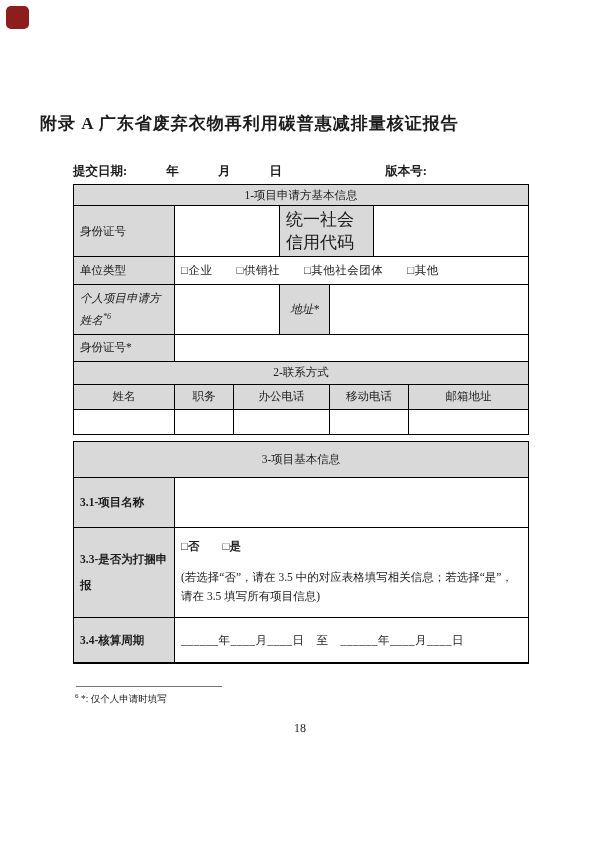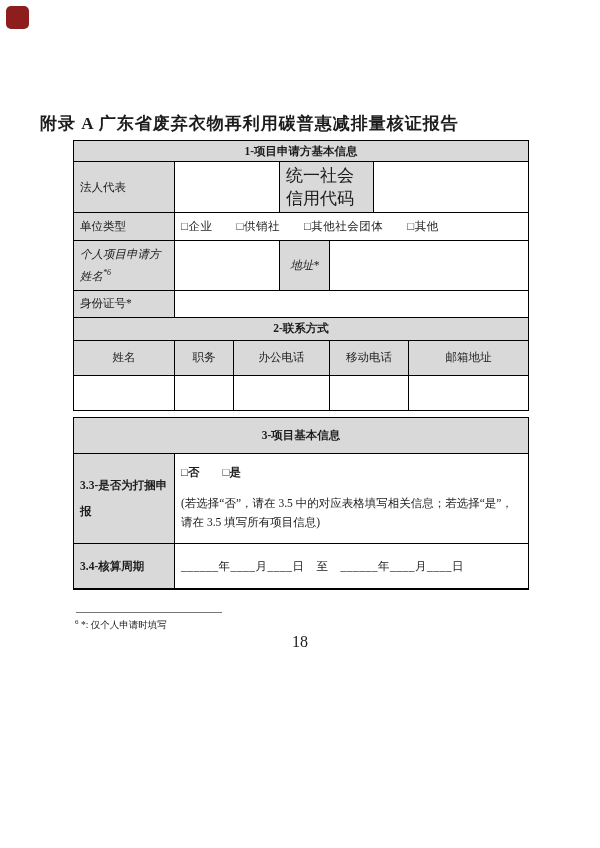--- a/index.html
+++ b/index.html
@@ -47,33 +47,33 @@
   table.t3 { margin-top: 6px; border-bottom: 2px solid #000; }
   .t td {
     border: 1px solid #000;
     padding: 2px 6px;
     vertical-align: middle;
     overflow: hidden;
   }
   .band {
     background: #d9d9d9;
     text-align: center;
-    font-weight: bold;
+    font-weight: normal;
   }
   .lbl { background: #d9d9d9; }
   .ctr { text-align: center; }
   .tight { padding: 2px 1px; font-size: 17px; }
 
   .hr1 { height: 21px; }
   .r-a { height: 29px; }
   .r-b { height: 28px; }
   .r-c { height: 44px; font-style: italic; }
   .r-d { height: 27px; border-radius: 7px; }
   .hr2 { height: 23px; }
-  .r-e { height: 35px; }
+  .r-e { height: 25px; }
 
   .hr3 { height: 36px; margin-left: 16px; }
   .r31 { height: 50px; }
   .r32 { height: 62px; }
   .r33 { height: 90px; }
   .r34 { height: 46px; }
 
   .lbl3 { background: #d9d9d9; font-weight: bold; line-height: 2.3; }
   .lh2 { line-height: 1.95; }
   .sup6 { font-size: 8px; vertical-align: super; }
@@ -88,50 +88,60 @@
     width: 146px;
     border-top: 1px solid #777;
   }
   .footnote {
     margin: 5px 0 0 75px;
     font-size: 9.5px;
     color: #222;
   }
   .footnote sup { font-size: 7px; }
   .pageno {
+    margin-top: 14px;
     text-align: center;
-    font-size: 16px;
+    font-size: 12px;
   }
 </style>
 </head>
 <body>
 
 <div class="page">
 
   <div class="red-icon"></div>
 
   <h1 class="title">附录 A 广东省废弃衣物再利用碳普惠减排量核证报告</h1>
 
+  <div class="meta-row">
+    <div class="meta-left">
+      <span>提交日期:</span>
+      <span class="dsep">年</span>
+      <span class="dsep">月</span>
+      <span class="dsep">日</span>
+    </div>
+    <div class="meta-right">版本号:</div>
+  </div>
 
   <table class="t t1">
     <colgroup>
       <col style="width:101px">
         <col style="width:59px">
         <col style="width:46px">
       <col style="width:50px">
         <col style="width:44px">
         <col style="width:35px">
       <col style="width:120px">
     </colgroup>
     <tbody>
         <tr class="hr1">
       <td class="band" colspan="7">1-项目申请方基本信息</td>
     </tr>
     <tr class="r-a">
-      <td class="lbl">法人代表</td>
+      <td class="lbl">身份证号</td>
       <td colspan="2"></td>
       <td class="lbl tight" colspan="2">统一社会信用代码</td>
       <td colspan="2"></td>
     </tr>
     <tr class="r-b">
       <td class="lbl">单位类型</td>
       <td class="chk-cell" colspan="6">□企业　　□供销社　　□其他社会团体　　□其他</td>
     </tr>
     <tr class="r-c">
       <td class="lbl lh2"><span>个人项目申请方姓名</span><sup class="sup6">*6</sup></td>
@@ -165,20 +175,24 @@
 
   <table class="t t3">
     <colgroup>
       <col style="width:101px">
         <col style="width:354px">
     </colgroup>
     <tbody>
         <tr class="hr3">
       <td class="band" colspan="2">3-项目基本信息</td>
     </tr>
+    <tr class="r31">
+      <td class="lbl3">3.1-项目名称</td>
+      <td></td>
+    </tr>
     <tr class="r33">
       <td class="lbl3">3.3-是否为打捆申报</td>
       <td>
         <div class="opt-line">□否　　□是</div>
         <div class="note-line">(若选择“否”，请在 3.5 中的对应表格填写相关信息；若选择“是”，请在 3.5 填写所有项目信息)</div>
       </td>
     </tr>
     <tr class="r34">
       <td class="lbl3">3.4-核算周期</td>
       <td class="period-cell">______年____月____日　至　______年____月____日</td>

